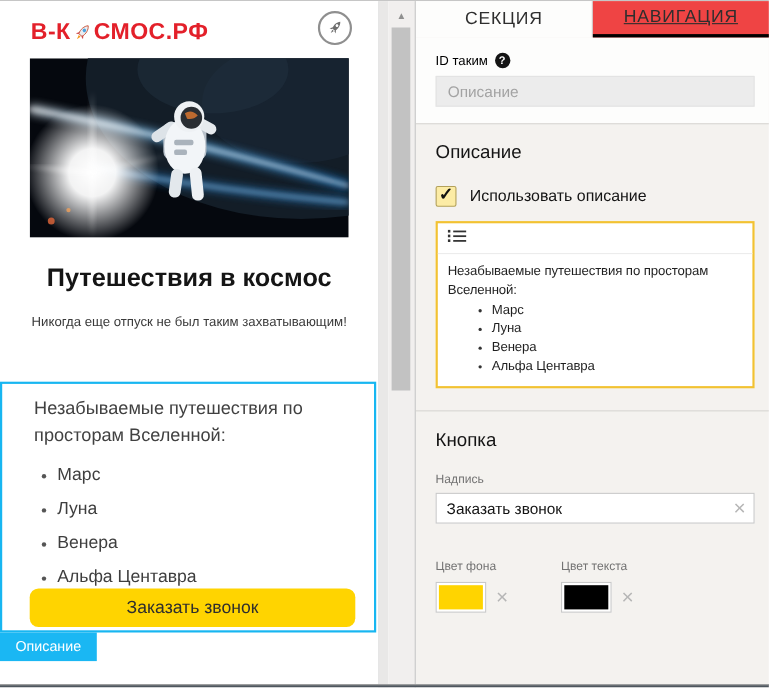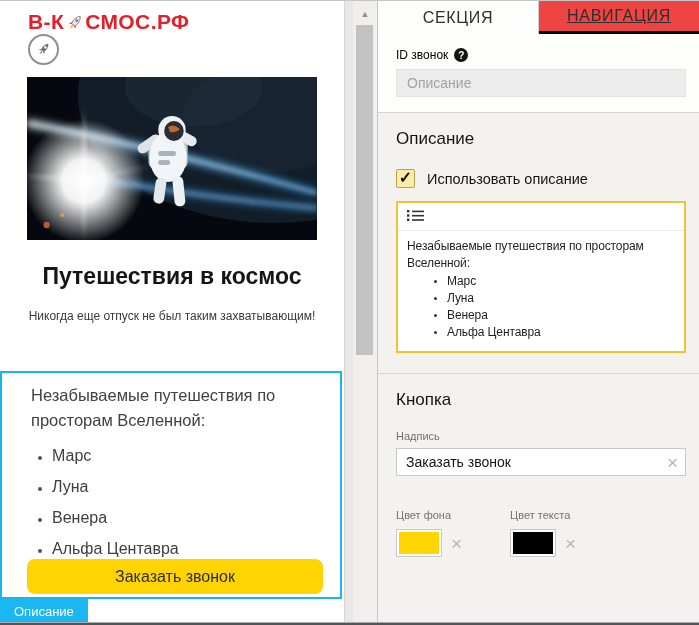--- a/index.html
+++ b/index.html
@@ -4,22 +4,22 @@
 <style>
   * { box-sizing: border-box; margin: 0; padding: 0; }
   html,body { width: 699px; height: 625px; overflow: hidden;
     font-family: "Liberation Sans", sans-serif; background:#fff; }
   .app { position: relative; width: 699px; height: 625px; display: flex;
     border-top: 1px solid #c6c6c6; }
 
   
   .preview-pane { width: 345px; background:#fff; border-right:1px solid #d6d6d6;
     position: relative; height: 100%; }
-  .preview-header { display:flex; justify-content:space-between; align-items:flex-start;
-    padding: 9px 24px 6px 28px; flex-direction: column; }
+  .preview-header { display:flex; justify-content:space-between; align-items:flex-end;
+    padding: 9px 24px 6px 28px; }
   .logo { font-size: 21px; font-weight: bold; color:#e3202a; letter-spacing:.4px;
     display:flex; align-items:center; }
   .logo svg { margin: 0 1px; }
   .turbo-circle { width:31px; height:31px; border:2px solid #8f8f8f; border-radius:50%;
     display:flex; align-items:center; justify-content:center; }
   .hero { margin: 6px 27px 0 27px; height: 163px; }
   .hero svg { display:block; width:100%; height:100%; }
   .pv-title { margin: 23px 10px 0; text-align:center; font-size:23px; font-weight:bold;
     color:#151515; }
   .pv-sub { margin: 15px auto 0; width: 292px; text-align:center; font-size:12px;
@@ -200,21 +200,21 @@
   </div>
 
   <div class="inspector">
     <div class="tabs">
       <div class="tab active">СЕКЦИЯ</div>
       <div class="tab inactive">НАВИГАЦИЯ</div>
     </div>
 
     <div class="white-sec">
       <div class="field-label">
-        <span>ID звонок</span>
+        <span>ID таким</span>
         <span class="help">?</span>
       </div>
       <input class="id-input" placeholder="Описание" style="">
     </div>
 
     <div class="sec">
       <div class="sec-h">Описание</div>
       <label class="cb-row">
         <span class="cb">
           <span class="check">✓</span>

